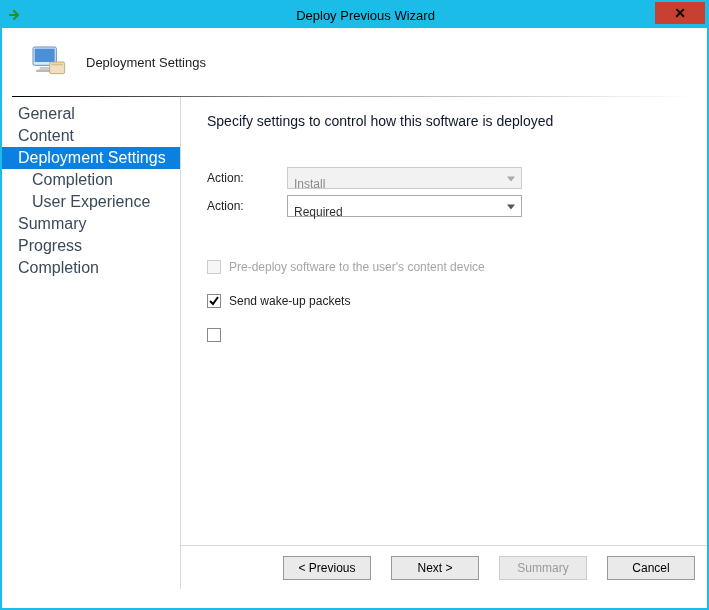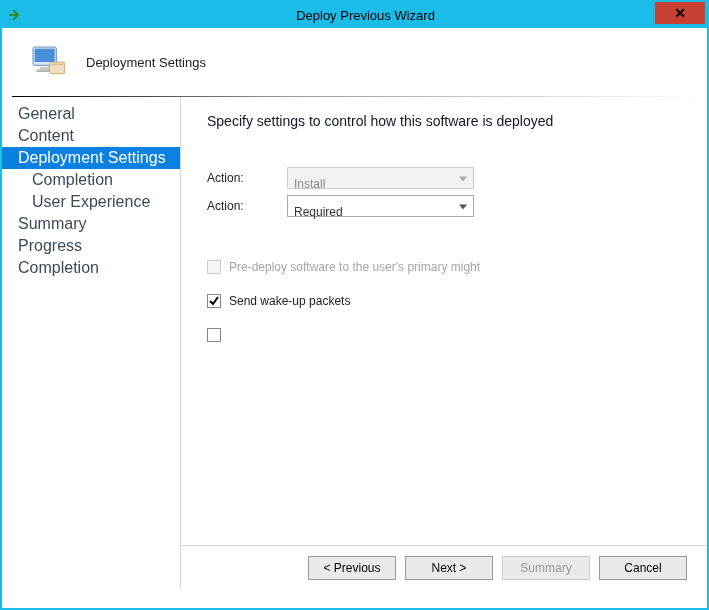--- a/index.html
+++ b/index.html
@@ -22,35 +22,35 @@
     .sidebar { width: 178px; background: #fff; padding-top: 6px; }
     .sidebar-item { padding: 2px 0 2px 16px; color: #3a4a5a; cursor: pointer; font-size: 16px; line-height: 18px; }
     .sidebar-item.selected { background: #0a80e0; color: #fff; }
     .sidebar-item.indent { padding-left: 30px; }
     
     .main-panel { flex: 1; border-left: 1px solid #d8d8d8; padding: 16px 20px 16px 26px; position: relative; background: #fff; }
     .page-title { color: #0f172a; font-size: 14px; margin-bottom: 38px; }
     
     .form-row { display: flex; align-items: center; margin-bottom: 6px; }
     .form-label { width: 80px; color: #222; }
-    .dropdown { width: 187px; height: 22px; border: 1px solid #aaa; background: #fff; padding: 12px 20px 0 6px; font-size: 12px; color: #333; position: relative; display:flex; align-items:center;}
+    .dropdown { width: 235px; height: 22px; border: 1px solid #aaa; background: #fff; padding: 12px 20px 0 6px; font-size: 12px; color: #333; position: relative; display:flex; align-items:center;}
     .dropdown.disabled { background: #f2f2f2; color: #8b8b8b; border-color: #ccc; }
     .dropdown::after { content: ""; position: absolute; right: 6px; top: 50%; transform: translateY(-30%); border-left: 4px solid transparent; border-right: 4px solid transparent; border-top: 5px solid #555; }
     .dropdown.disabled::after { border-top-color: #aaa; }
     
     .checkbox-group { margin-top: 42px; }
     .checkbox-row { display: flex; align-items: flex-start; margin-bottom: 18px; }
     .checkbox { width: 14px; height: 14px; border: 1px solid #888; background: #fff; margin-right: 8px; flex-shrink: 0; display: flex; align-items: center; justify-content: center; margin-top: 1px;}
     .checkbox.disabled { border-color: #ccc; background: #f6f6f6; }
     .checkbox svg { width: 12px; height: 12px; display: none; }
     .checkbox.checked svg { display: block; }
     .checkbox-label { color: #222; font-size: 12px; max-width: 340px; line-height: 16px; }
     .checkbox-label.disabled { color: #a5a5a5; }
     
-    .button-bar { position: absolute; bottom: 0; left: 0; right: 0; height: 44px; border-top: 1px solid #d8d8d8; display: flex; align-items: center; justify-content: flex-end; padding-right: 20px; gap: 9px; background: #fff;}
+    .button-bar { position: absolute; bottom: 0; left: 0; right: 0; height: 44px; border-top: 1px solid #d8d8d8; display: flex; align-items: center; justify-content: flex-end; padding-right: 12px; gap: 20px; background: #fff;}
     .wiz-button { width: 88px; height: 24px; border: 1px solid #999; background: #eaeaea; font-size: 12px; cursor: pointer; display:flex; align-items:center; justify-content:center;}
     .wiz-button.disabled { color: #9a9a9a; border-color: #ccc; cursor: default; }
   </style>
 </head>
 <body>
 
 <div class="titlebar">
   <span class="arrow-icon">
     <svg viewBox="0 0 16 16">
         <path d="M2 8 L9 8 M6 4 L10 8 L6 12" stroke="#2e8b2e" stroke-width="2.2" fill="none" stroke-linecap="round" stroke-linejoin="round"></path>
@@ -105,21 +105,21 @@
       <div class="dropdown">
         <span>Required</span>
       </div>
     </div>
 
     <div class="checkbox-group">
       <div class="checkbox-row">
         <div class="checkbox disabled">
           
         </div>
-        <div class="checkbox-label disabled">Pre-deploy software to the user's primary might</div>
+        <div class="checkbox-label disabled">Pre-deploy software to the user's content device</div>
       </div>
 
       <div class="checkbox-row">
         <div class="checkbox checked">
           <svg viewBox="0 0 12 12">
               <path d="M2 6 L5 9 L10 2" stroke="#000" stroke-width="2" fill="none"></path>
             </svg>
         </div>
         <div class="checkbox-label">Send wake-up packets</div>
       </div>

